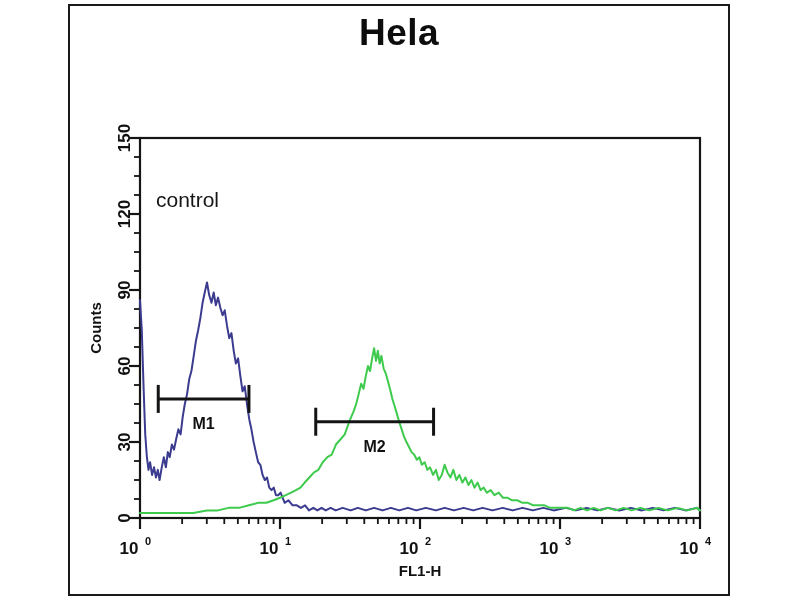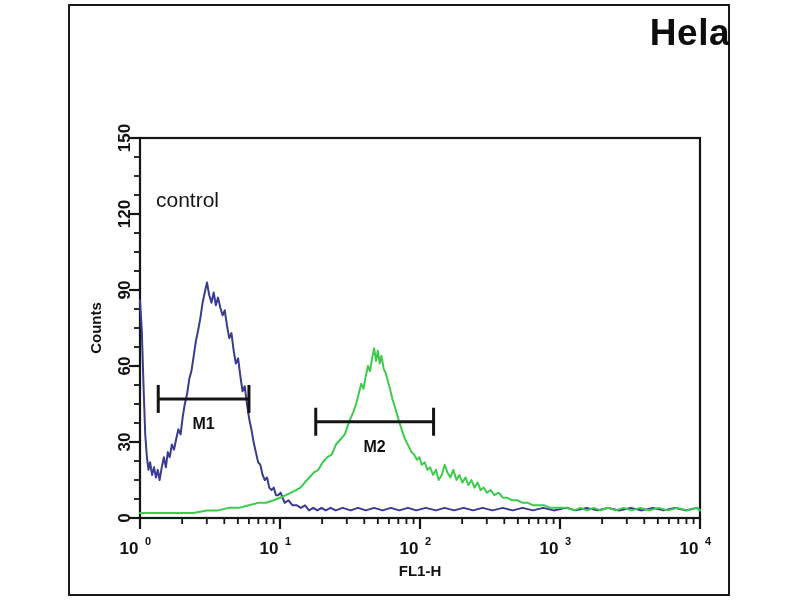--- a/index.html
+++ b/index.html
@@ -28,21 +28,21 @@
     height: 592px;
     border: 2px solid #1a1a1a;
     box-sizing: border-box;
     background: #ffffff;
   }
   #chart-title {
     position: absolute;
     left: 68px;
     top: 12px;
     width: 662px;
-    text-align: right;
+    text-align: center;
     font-size: 37px;
     font-weight: bold;
     color: #0d0d0d;
     letter-spacing: 0.5px;
     font-family: "Liberation Sans", sans-serif;
   }
   #plot-svg {
     position: absolute;
     left: 0;
     top: 0;

